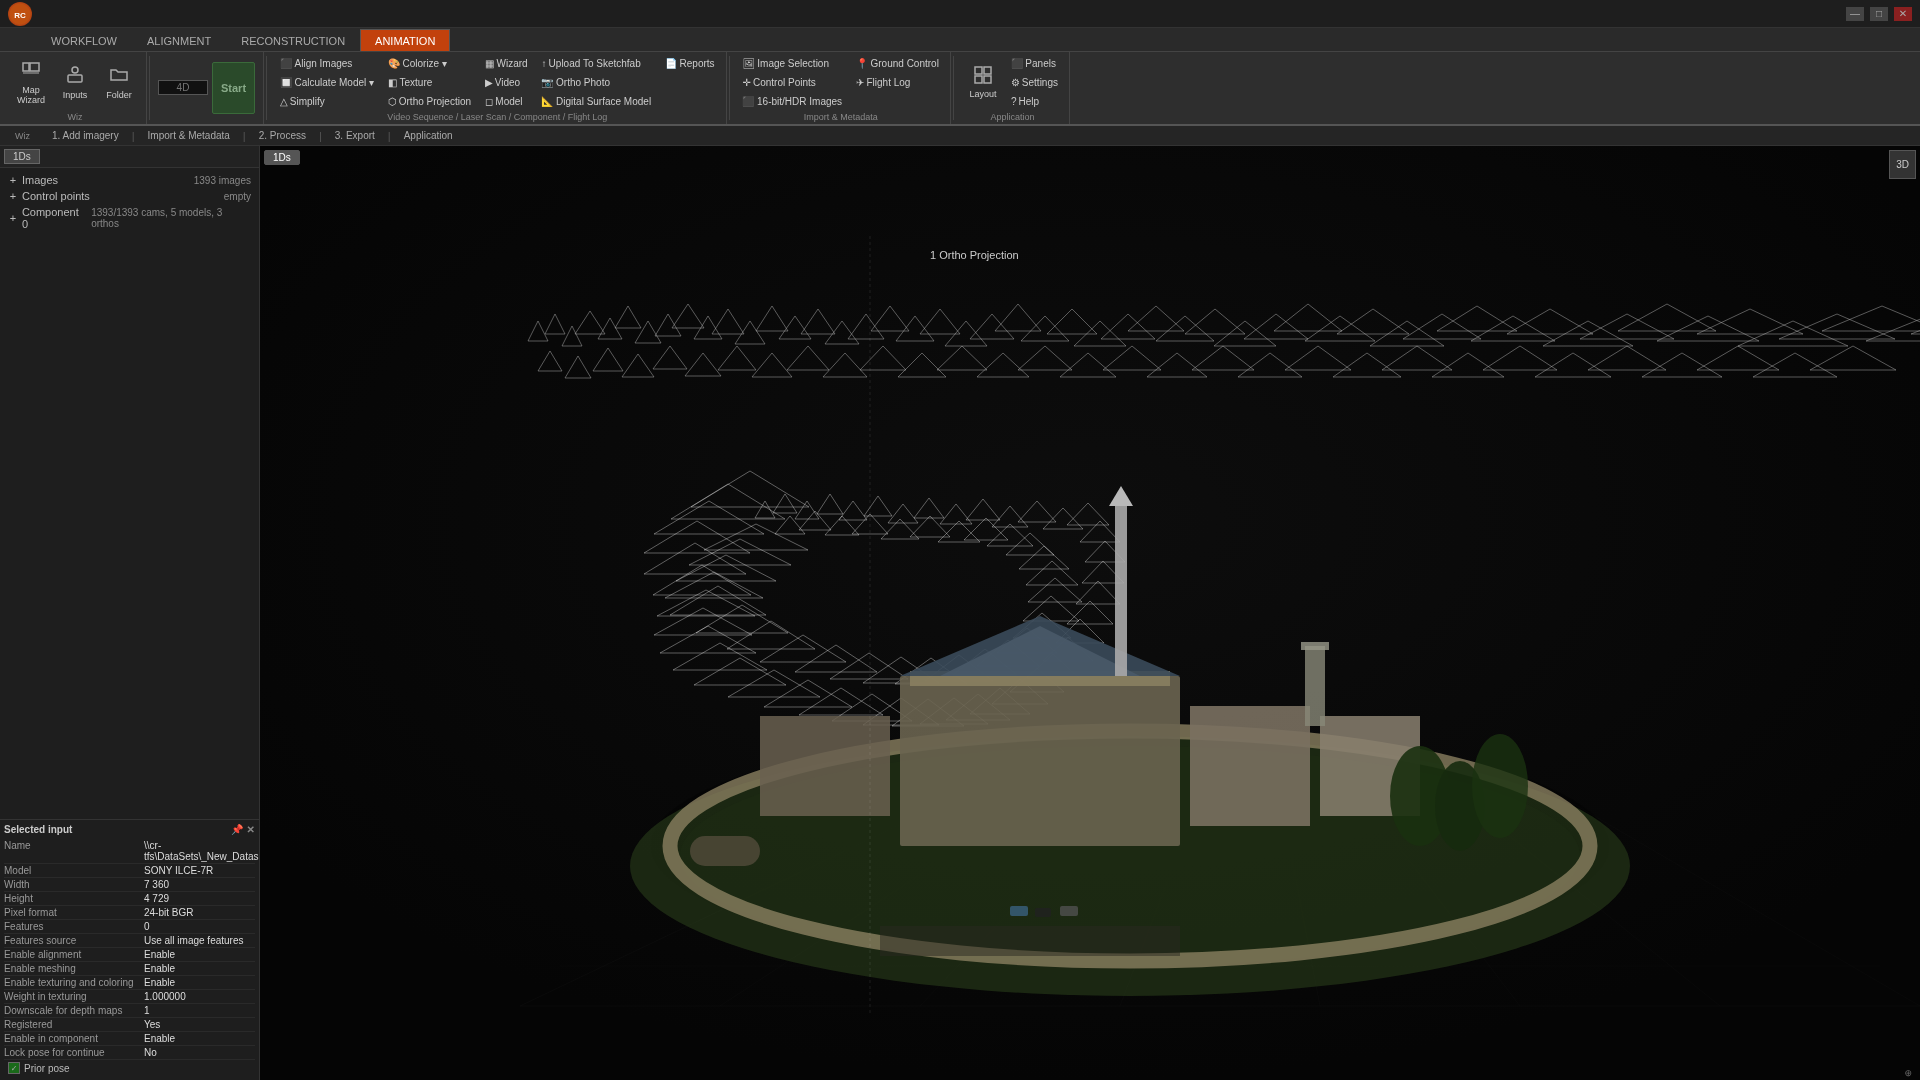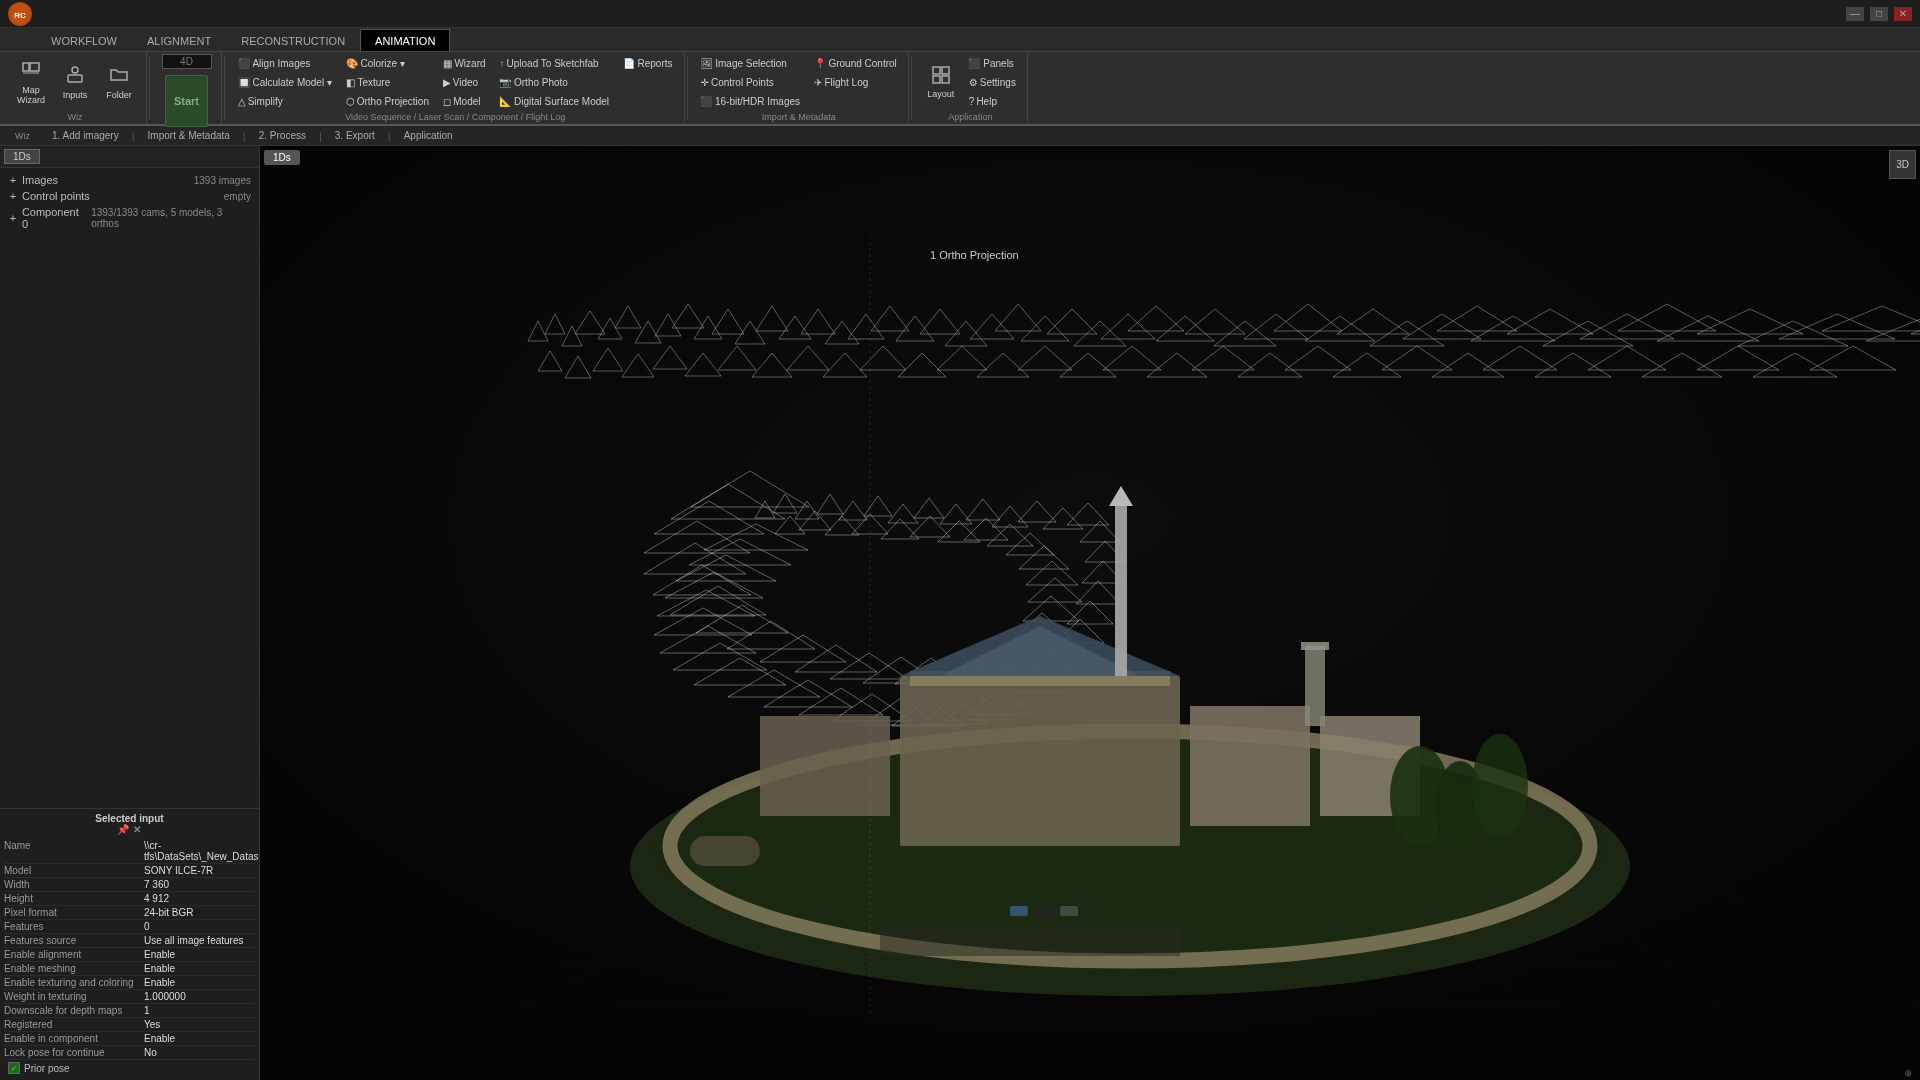--- a/index.html
+++ b/index.html
@@ -43,21 +43,21 @@
       font-size: 11px;
       color: #aaa;
       cursor: pointer;
       border: 1px solid transparent;
       border-bottom: none;
       background: transparent;
       height: 22px;
       display: flex; align-items: center;
     }
     .ribbon-tab.active {
-      background: #000000;
+      background: #c2410c;
       color: #fff;
       border-color: #555;
     }
 
     
     #ribbon {
       height: 74px;
       background: #2e2e2e;
       display: flex;
       align-items: stretch;
@@ -180,21 +180,20 @@
       max-height: 280px;
       overflow-y: auto;
     }
     .props-header {
       display: flex;
       align-items: center;
       justify-content: space-between;
       margin-bottom: 4px;
       color: #ccc;
       font-weight: bold;
-      flex-direction: column;
     }
     .prop-row {
       display: flex;
       padding: 1px 0;
       border-bottom: 1px solid #2a2a2a;
     }
     .prop-key {
       width: 140px;
       color: #999;
       flex-shrink: 0;
@@ -342,21 +341,21 @@
         </span>
         <span class="label">Folder</span>
       </div>
     </div>
     <div class="ribbon-group-label">Wiz</div>
   </div>
 
   <div class="ribbon-separator"></div>
 
   <div class="ribbon-group" style="min-width:70px;">
-    <div class="ribbon-group-inner" style="flex-direction:column;align-items:center;">
+    <div class="ribbon-group-inner" style="flex-direction:row;align-items:center;">
       <input type="text" value="" placeholder="4D" style="width: 50px; background: rgb(17, 17, 17); border: 1px solid rgb(85, 85, 85); color: rgb(204, 204, 204); font-size: 10px; padding: 1px 3px; text-align: center; margin-bottom: 2px;">
       <button class="start-btn">Start</button>
     </div>
   </div>
 
   <div class="ribbon-separator"></div>
 
   <div class="ribbon-group" style="min-width:320px;">
     <div class="ribbon-group-inner" style="align-items:flex-start;gap:4px;">
       <div class="ribbon-col">
@@ -550,21 +549,21 @@
       <div class="prop-row">
         <span class="prop-key">Model</span>
         <span class="prop-val">SONY ILCE-7R</span>
       </div>
       <div class="prop-row">
         <span class="prop-key">Width</span>
         <span class="prop-val">7 360</span>
       </div>
       <div class="prop-row">
         <span class="prop-key">Height</span>
-        <span class="prop-val">4 912</span>
+        <span class="prop-val">4 729</span>
       </div>
       <div class="prop-row">
         <span class="prop-key">Pixel format</span>
         <span class="prop-val">24-bit BGR</span>
       </div>
       <div class="prop-row">
         <span class="prop-key">Features</span>
         <span class="prop-val">0</span>
       </div>
       <div class="prop-row">

